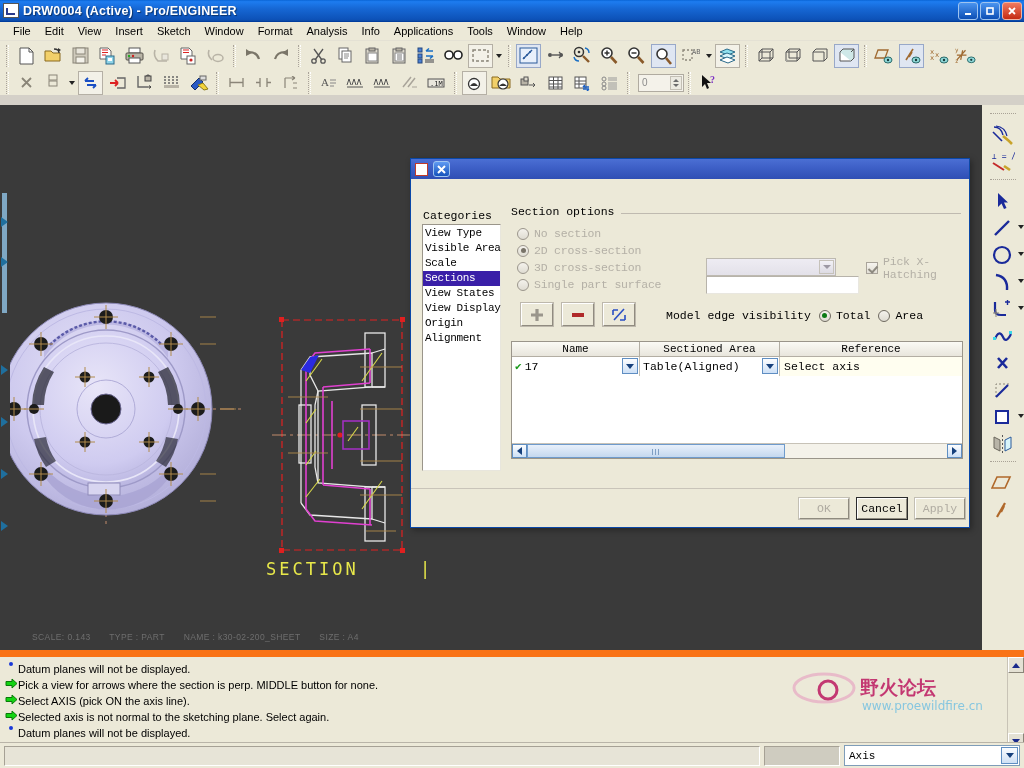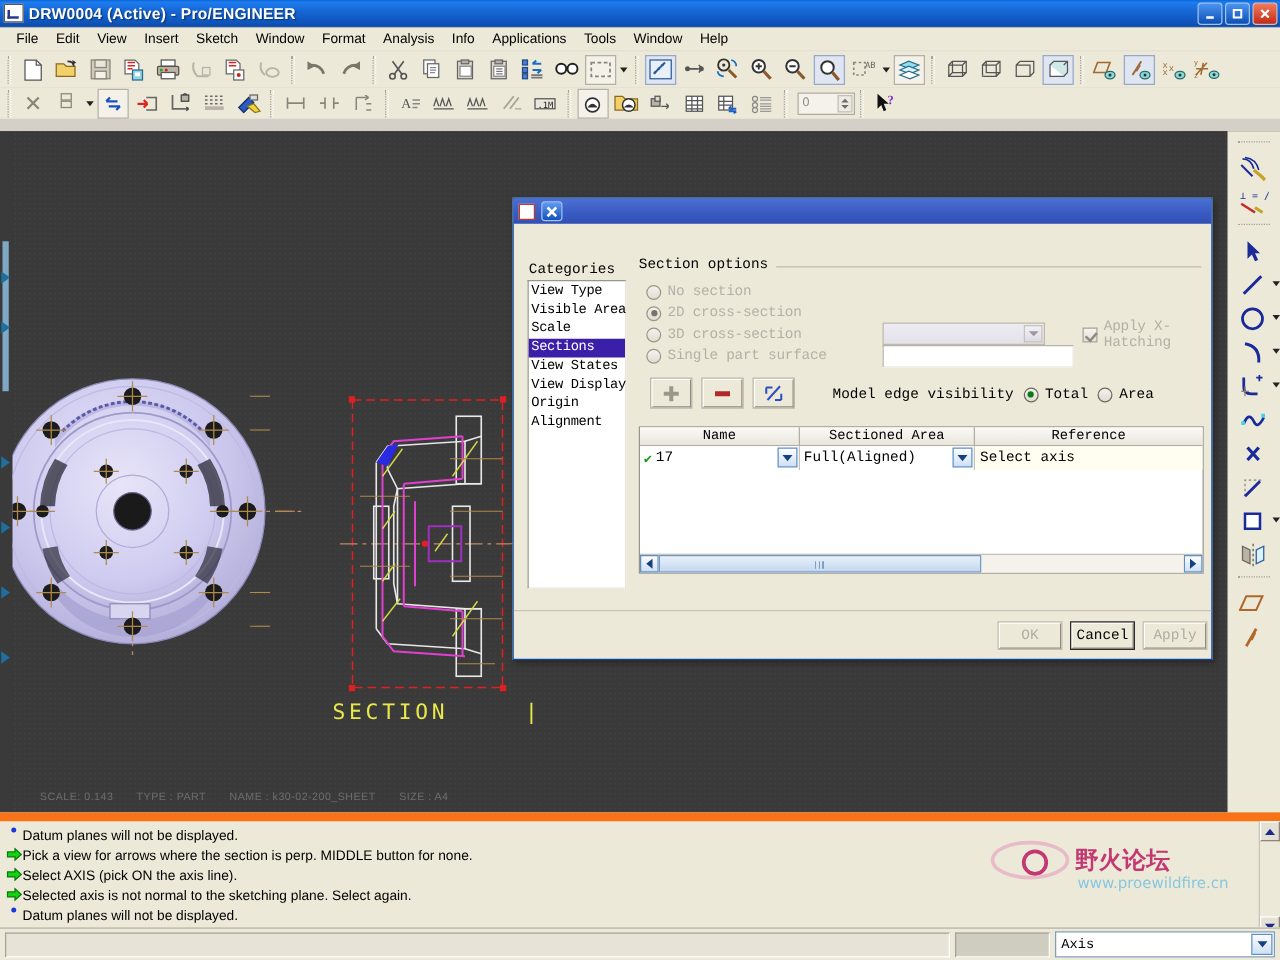--- a/index.html
+++ b/index.html
@@ -1198,21 +1198,21 @@
         </div>
 
         <div class="dd-disabled" style="position:absolute;left:195px;top:45px;">
           <div class="db">
             <div class="dd-arrow-gray"></div>
           </div>
         </div>
 
         <div class="opt-row" style="position:absolute;left:355px;top:46px;">
           <span class="chk on"></span>
-          <span>Apply X-Hatching</span>
+          <span>Pick X-Hatching</span>
         </div>
 
         <div class="txt-disabled" style="position:absolute;left:195px;top:63px;"></div>
 
         <div style="position:absolute;left:10px;top:90px;display:flex;gap:9px;">
           <div class="act-btn">
             <svg width="16" height="16" viewBox="0 0 16 16">
                 <path d="M8 2 v12 M2 8 h12" stroke="#9a968c" stroke-width="3.2"></path>
               </svg>
           </div>
@@ -1246,21 +1246,21 @@
           </div>
           <div class="trow">
             <div class="cell-name">
               <span class="check-g">✔</span>
               <span>17</span>
               <div class="cell-dd">
                 <div style="width:0;height:0;border-left:4px solid transparent;border-right:4px solid transparent;border-top:5px solid #16407c"></div>
               </div>
             </div>
             <div class="cell-area">
-              <span>Full(Aligned)</span>
+              <span>Table(Aligned)</span>
               <div class="cell-dd">
                 <div style="width:0;height:0;border-left:4px solid transparent;border-right:4px solid transparent;border-top:5px solid #16407c"></div>
               </div>
             </div>
             <div class="cell-ref">Select axis</div>
           </div>
 
           <div class="hscroll">
             <div class="hs-btn">
                 <div class="hs-l"></div>

